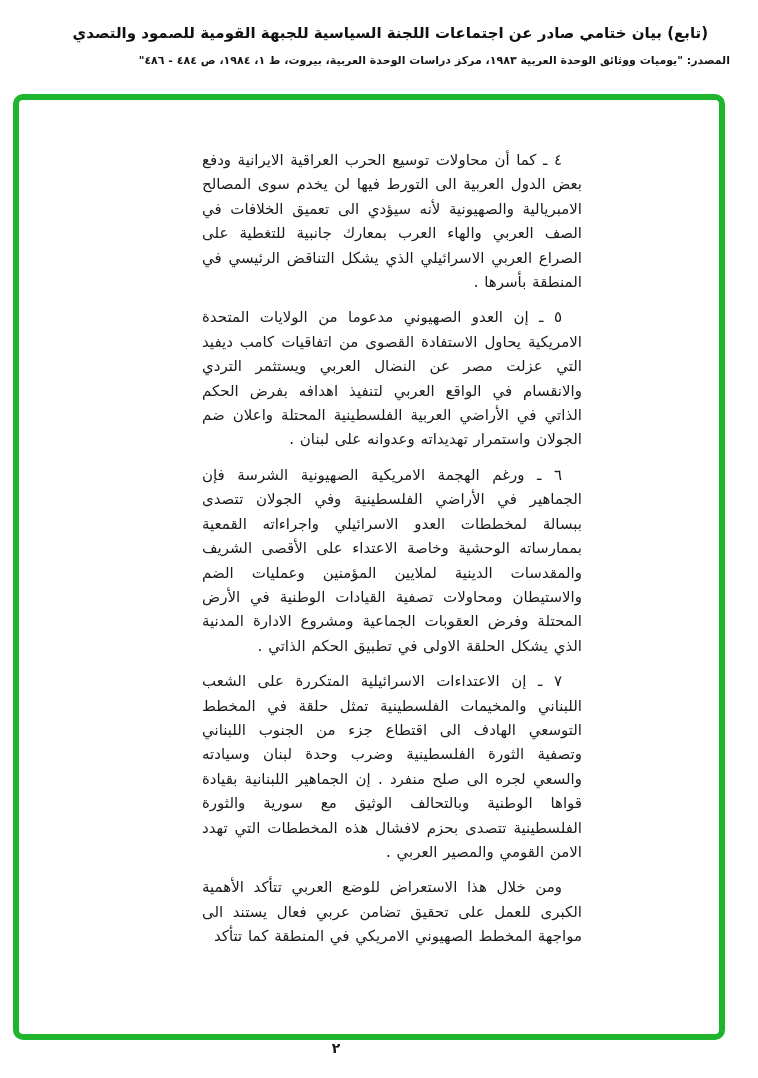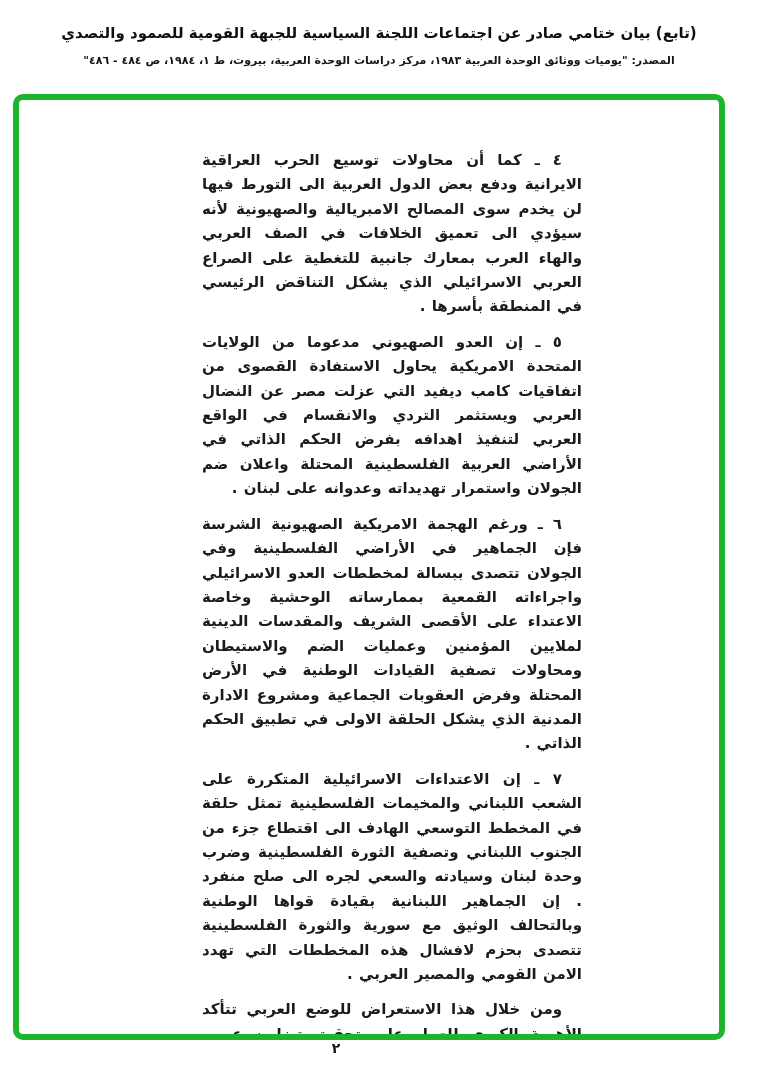--- a/index.html
+++ b/index.html
@@ -14,21 +14,20 @@
     background: #ffffff;
     overflow: hidden;
     font-family: "DejaVu Sans", sans-serif;
     direction: rtl;
   }
   .header {
     position: absolute;
     top: 22px;
     left: 0;
     width: 758px;
-    text-align: center;
     color: #101010;
   }
   .header .title {
     font-size: 15px;
     font-weight: bold;
     line-height: 22px;
     padding: 0 50px;
   }
   .header .source {
     margin-top: 9px;
@@ -58,21 +57,20 @@
     direction: rtl;
     text-align: justify;
     color: #1b1b1b;
   }
   .document-body p {
     margin: 0 0 11px 0;
     font-size: 15px;
     line-height: 24.4px;
     text-indent: 20px;
     word-spacing: 1px;
-    font-weight: bold;
   }
   .page-number {
     position: absolute;
     top: 1040px;
     left: 0;
     width: 672px; 
     text-align: center;
     font-size: 14px;
     font-weight: bold;
     color: #161616;

